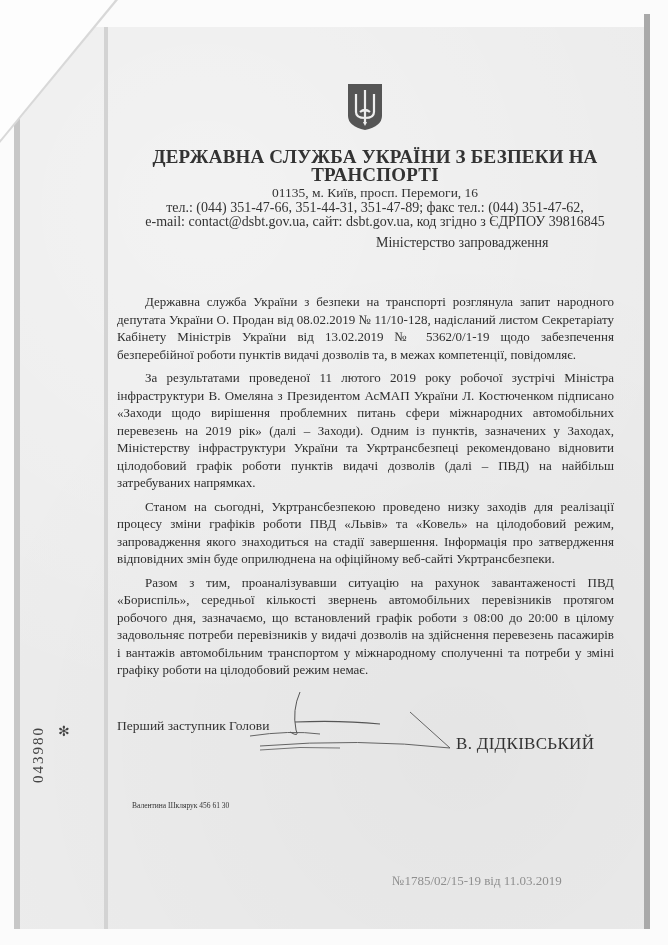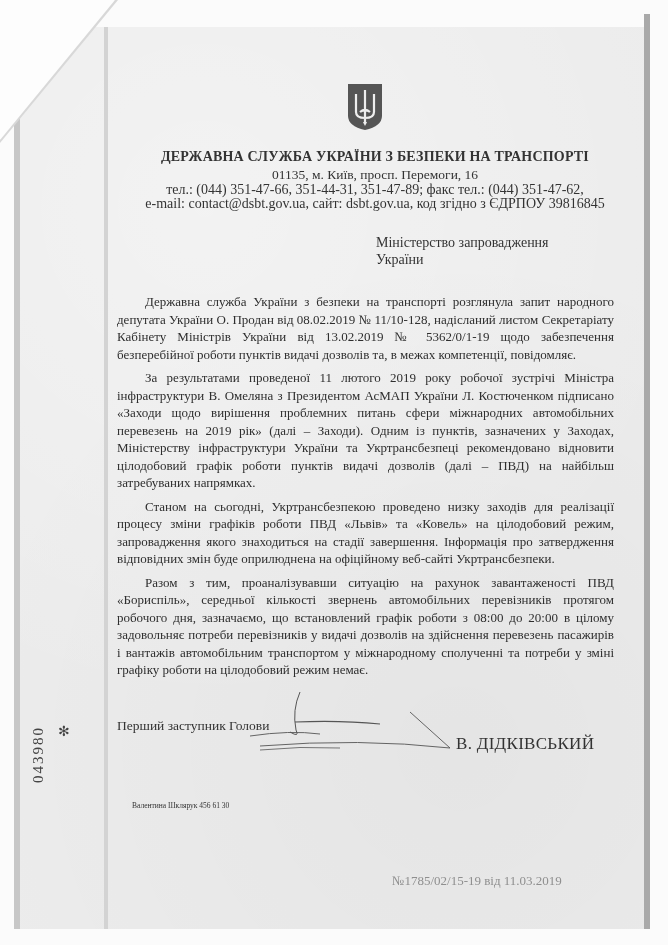--- a/index.html
+++ b/index.html
@@ -27,21 +27,21 @@
   }
   .fold-shadow {
     position: absolute; left: 0; top: 0; width: 118px; height: 143px;
     background: #d8d8d8;
     clip-path: polygon(0 0, 100% 0, 0 100%);
   }
   .emblem { position: absolute; left: 346px; top: 82px; width: 38px; height: 50px; }
   .header {
     position: absolute; left: 110px; top: 148px; width: 530px; text-align: center; color: #333;
   }
-  .org-name { font-weight: bold; font-size: 14px; letter-spacing: 0.2px; line-height: 18px; }
+  .org-name { font-weight: bold; font-size: 19px; letter-spacing: 0.2px; line-height: 18px; }
   .address { font-size: 13.5px; line-height: 16px; margin-top: 1px; }
   .contacts { font-size: 14px; line-height: 14px; }
   .addressee {
     position: absolute; left: 376px; top: 234px; font-size: 14px; line-height: 17px; color: #333;
   }
   .body-text {
     position: absolute; left: 117px; top: 293px; width: 497px;
     font-size: 13px; line-height: 17.5px; text-align: justify; color: #2e2e2e;
   }
   .body-text p { margin: 0 0 6px 0; text-indent: 28px; }
@@ -74,21 +74,20 @@
 
 <div class="header">
   <div class="org-name">ДЕРЖАВНА СЛУЖБА УКРАЇНИ З БЕЗПЕКИ НА ТРАНСПОРТІ</div>
   <div class="address">01135, м. Київ, просп. Перемоги, 16</div>
   <div class="contacts">тел.: (044) 351-47-66, 351-44-31, 351-47-89; факс тел.: (044) 351-47-62,</div>
   <div class="contacts">e-mail: contact@dsbt.gov.ua, сайт: dsbt.gov.ua, код згідно з ЄДРПОУ 39816845</div>
 </div>
 
 <div class="addressee">
   <div>Міністерство запровадження</div>
-  <div>України</div>
 </div>
 
 <div class="body-text">
   <p>Державна служба України з безпеки на транспорті розглянула запит народного депутата України О. Продан від 08.02.2019 № 11/10-128, надісланий листом Секретаріату Кабінету Міністрів України від 13.02.2019 № 5362/0/1-19 щодо забезпечення безперебійної роботи пунктів видачі дозволів та, в межах компетенції, повідомляє.</p>
   <p>За результатами проведеної 11 лютого 2019 року робочої зустрічі Міністра інфраструктури В. Омеляна з Президентом АсМАП України Л. Костюченком підписано «Заходи щодо вирішення проблемних питань сфери міжнародних автомобільних перевезень на 2019 рік» (далі – Заходи). Одним із пунктів, зазначених у Заходах, Міністерству інфраструктури України та Укртрансбезпеці рекомендовано відновити цілодобовий графік роботи пунктів видачі дозволів (далі – ПВД) на найбільш затребуваних напрямках.</p>
   <p>Станом на сьогодні, Укртрансбезпекою проведено низку заходів для реалізації процесу зміни графіків роботи ПВД «Львів» та «Ковель» на цілодобовий режим, запровадження якого знаходиться на стадії завершення. Інформація про затвердження відповідних змін буде оприлюднена на офіційному веб-сайті Укртрансбезпеки.</p>
   <p>Разом з тим, проаналізувавши ситуацію на рахунок завантаженості ПВД «Бориспіль», середньої кількості звернень автомобільних перевізників протягом робочого дня, зазначаємо, що встановлений графік роботи з 08:00 до 20:00 в цілому задовольняє потреби перевізників у видачі дозволів на здійснення перевезень пасажирів і вантажів автомобільним транспортом у міжнародному сполученні та потреби у зміні графіку роботи на цілодобовий режим немає.</p>
 </div>
 
 <svg class="signature" viewBox="0 0 260 70">

